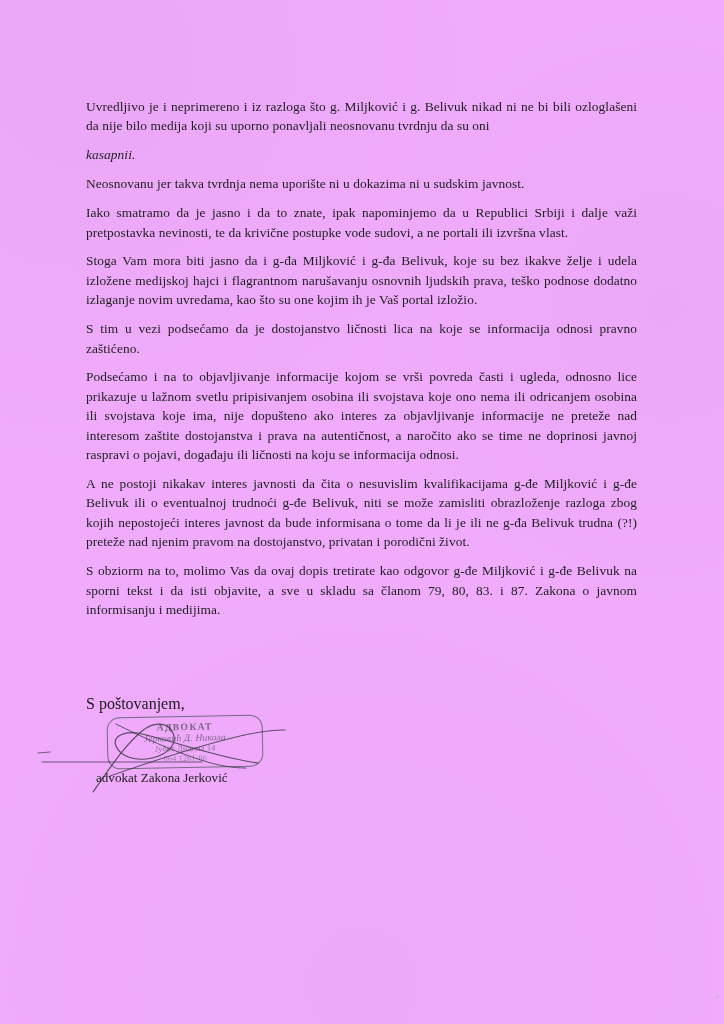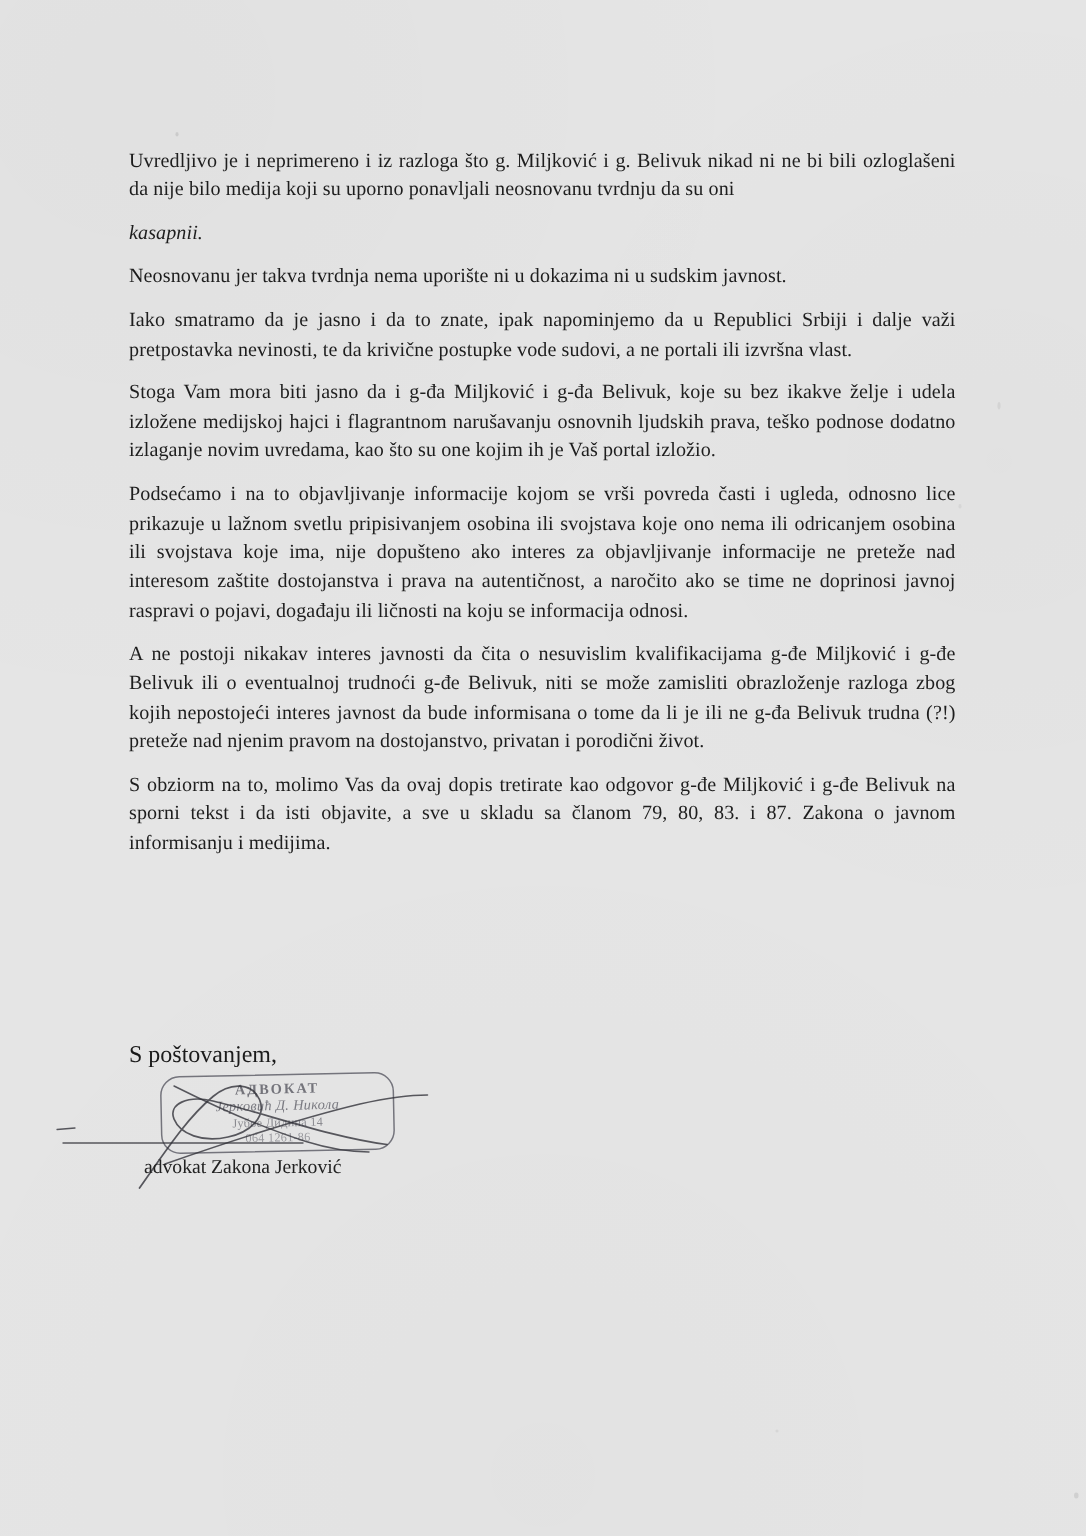--- a/index.html
+++ b/index.html
@@ -15,21 +15,21 @@
     overflow: hidden;
     font-family: "Liberation Serif", "DejaVu Serif", serif;
     color: #1b1b1b;
     -webkit-font-smoothing: antialiased;
   }
 
   
   .page {
     position: absolute;
     inset: 0;
-    background: #e5e5e5;
+    background: #f0abfc;
   }
   .scan-noise {
     position: absolute;
     inset: 0;
     pointer-events: none;
     background:
       radial-gradient(circle at 12% 6%,  rgba(0,0,0,0.018), rgba(0,0,0,0) 38%),
       radial-gradient(circle at 92% 30%, rgba(0,0,0,0.015), rgba(0,0,0,0) 34%),
       radial-gradient(circle at 50% 96%, rgba(0,0,0,0.012), rgba(0,0,0,0) 46%);
   }
@@ -187,20 +187,21 @@
     <p class="para">Uvredljivo je i neprimereno i iz razloga što g. Miljković i g. Belivuk nikad ni ne bi bili ozloglašeni da nije bilo medija koji su uporno ponavljali neosnovanu tvrdnju da su oni</p>
     <p class="para italic no-justify">kasapnii.</p>
 
     <p class="para no-justify">Neosnovanu jer takva tvrdnja nema uporište ni u dokazima ni u sudskim javnost.</p>
 
     <p class="para">Iako smatramo da je jasno i da to znate, ipak napominjemo da u Republici Srbiji i dalje važi pretpostavka nevinosti, te da krivične postupke vode sudovi, a ne portali ili izvršna vlast.</p>
 
     <p class="para">Stoga Vam mora biti jasno da i g-đa Miljković i g-đa Belivuk, koje su bez ikakve želje i udela izložene medijskoj hajci i flagrantnom narušavanju osnovnih ljudskih prava, teško podnose dodatno izlaganje novim uvredama, kao što su one kojim ih je Vaš portal izložio.</p>
 
 
+    <p class="para">S tim u vezi podsećamo da je dostojanstvo ličnosti lica na koje se informacija odnosi pravno zaštićeno.</p>
 
     <p class="para">Podsećamo i na to objavljivanje informacije kojom se vrši povreda časti i ugleda, odnosno lice prikazuje u lažnom svetlu pripisivanjem osobina ili svojstava koje ono nema ili odricanjem osobina ili svojstava koje ima, nije dopušteno ako interes za objavljivanje informacije ne preteže nad interesom zaštite dostojanstva i prava na autentičnost, a naročito ako se time ne doprinosi javnoj raspravi o pojavi, događaju ili ličnosti na koju se informacija odnosi.</p>
 
     <p class="para">A ne postoji nikakav interes javnosti da čita o nesuvislim kvalifikacijama g-đe Miljković i g-đe Belivuk ili o eventualnoj trudnoći g-đe Belivuk, niti se može zamisliti obrazloženje razloga zbog kojih nepostojeći interes javnost da bude informisana o tome da li je ili ne g-đa Belivuk trudna (?!) preteže nad njenim pravom na dostojanstvo, privatan i porodični život.</p>
 
     <p class="para">S obziorm na to, molimo Vas da ovaj dopis tretirate kao odgovor g-đe Miljković i g-đe Belivuk na sporni tekst i da isti objavite, a sve u skladu sa članom 79, 80, 83. i 87. Zakona o javnom informisanju i medijima.</p>
 
   </div>
 
 

